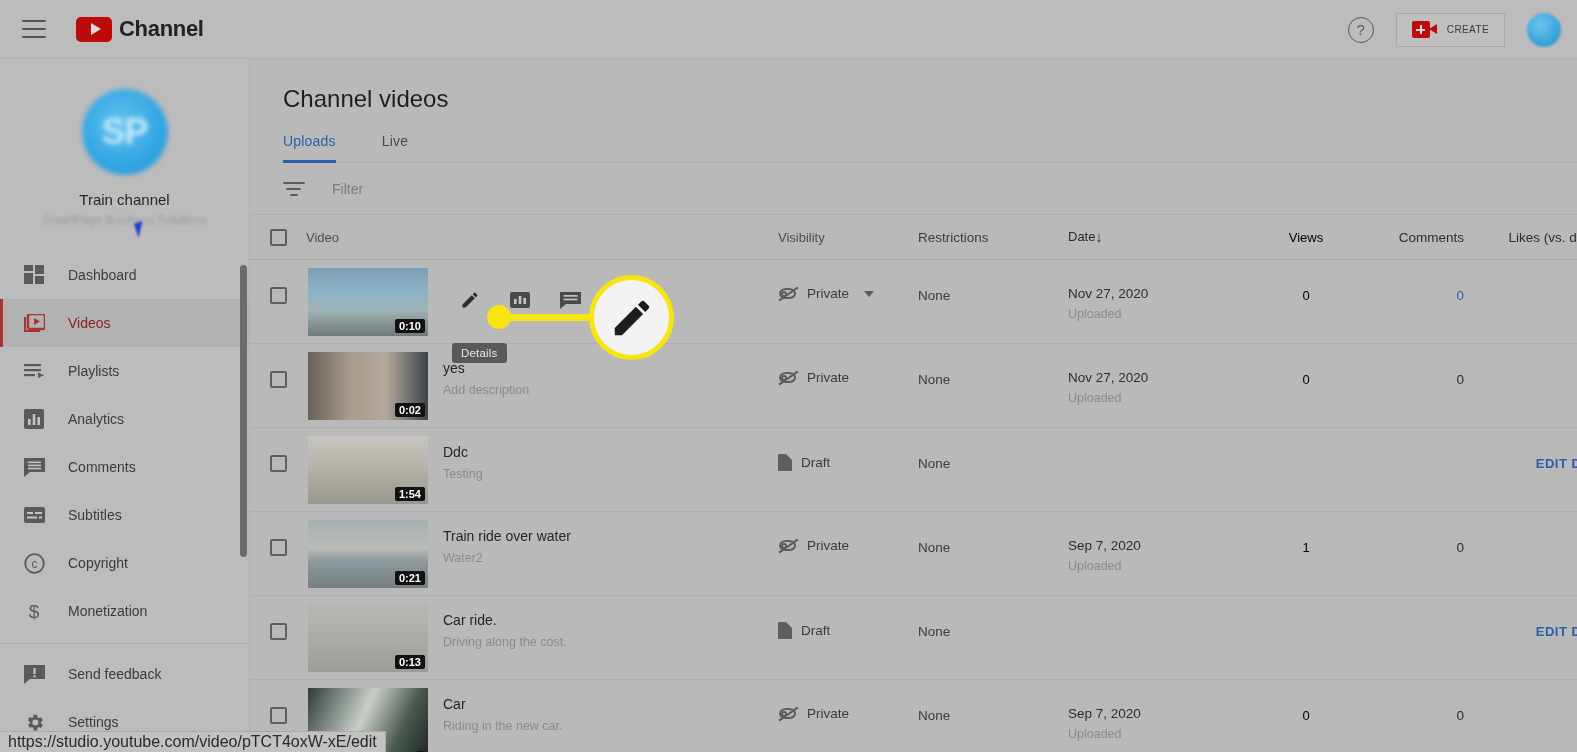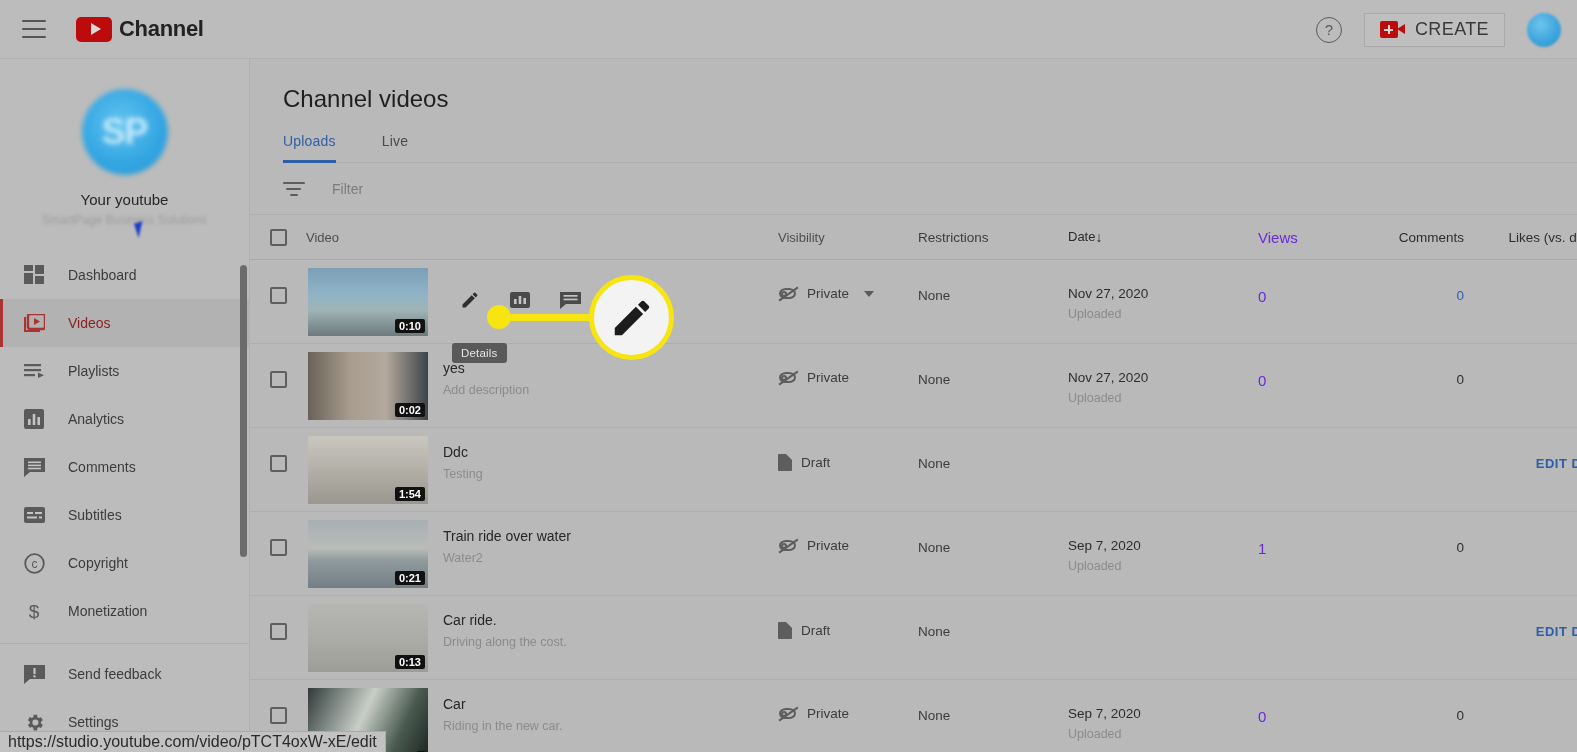--- a/index.html
+++ b/index.html
@@ -46,21 +46,21 @@
   .help-icon { width: 26px; height: 26px; border: 1.8px solid #5b5b5b; border-radius: 50%; display:flex; align-items:center;justify-content:center; font-size: 15px; color:#5b5b5b; cursor:pointer;}
   .create-btn {
     height: 34px; display: flex; align-items: center; gap: 10px;
     padding: 0 15px; border: 1px solid #a9a9a9; background: #bfbfbf; cursor: pointer;
   }
   .cam-icon { width: 25px; height: 17px; position: relative; }
   .cam-icon .body { position:absolute; left:0; top:0; width: 18px; height: 17px; background: #bd0b0b; border-radius: 2px; display:flex;align-items:center;justify-content:center;}
   .cam-icon .body::before{content:"";position:absolute;width:9px;height:2px;background:#d9d9d9;}
   .cam-icon .body::after{content:"";position:absolute;width:2px;height:9px;background:#d9d9d9;}
   .cam-icon .lens { position:absolute; right:0; top:3px; width:0;height:0;border-right:8px solid #bd0b0b;border-top:5px solid transparent;border-bottom:5px solid transparent;}
-  .create-label { font-size: 18px; font-weight: 500; color: #3a3a3a; letter-spacing: .4px; }
+  .create-label { font-size: 10px; font-weight: 500; color: #3a3a3a; letter-spacing: .4px; }
   .avatar-top { width: 34px; height: 34px; border-radius: 50%; background: radial-gradient(circle at 40% 35%, #6fc4ee 0%, #3ea6dd 55%, #2d8fc4 100%); filter: blur(1.2px); cursor:pointer;}
 
   
   .sidebar {
     position: absolute; left: 0; top: 59px; width: 250px; height: 693px;
     background: #bcbcbc; border-right: 1px solid #b0b0b0;
     overflow: hidden;
   }
   .channel-block { padding-top: 30px; display:flex; flex-direction:column; align-items:center; }
   .ch-avatar {
@@ -122,21 +122,21 @@
   .vtitle { font-size: 14px; color: #262626; }
   .vdesc { font-size: 12.5px; color: #8b8b8b; margin-top: 7px; }
   .c-vis { width: 140px; flex:0 0 auto; display:flex; align-items:center; gap:9px; padding-top: 26px; }
   .thead .c-vis { padding-top: 0; }
   .c-restrict { width: 150px; flex:0 0 auto; padding-top: 28px; font-size: 13.5px; color:#3c3c3c;}
   .thead .c-restrict { padding-top: 0; }
   .c-date { width: 190px; flex:0 0 auto; padding-top: 26px; }
   .thead .c-date { padding-top:0; display:flex; align-items:flex-start; gap:0; color:#2b2b2b;}
   .date-main { font-size: 13.5px; color:#2d2d2d; }
   .date-sub { font-size: 12.5px; color:#8b8b8b; margin-top:6px; }
-  .c-views { width: 96px; flex:0 0 auto; text-align:left; padding-top: 28px; font-size:15px; color:#6d28d9;}
+  .c-views { width: 96px; flex:0 0 auto; text-align:center; padding-top: 28px; font-size:13px; color:#000000;}
   .thead .c-views { padding-top:0; }
   .c-comments { width: 110px; flex:0 0 auto; text-align:right; padding-top: 28px; font-size:13.5px; color:#2d2d2d;}
   .thead .c-comments { padding-top:0; }
   .c-likes { width: 160px; flex:0 0 auto; text-align:right; padding-top: 28px; font-size:13.5px; color:#2d2d2d; padding-right: 6px;}
   .thead .c-likes { padding-top:0; }
   .link-blue { color: #2f5ea8; }
   .edit-draft { color:#2f5ea8; font-size: 13px; font-weight: 600; letter-spacing:.5px; cursor:pointer;}
   .vis-label { font-size: 13.5px; color:#3c3c3c; }
   .caret { width:0;height:0;border-left:5px solid transparent;border-right:5px solid transparent;border-top:6px solid #5a5a5a; margin-left: 6px; cursor:pointer;}
   .sort-arrow { font-size: 14px; color:#2b2b2b; }
@@ -213,21 +213,21 @@
       </div>
       <div class="avatar-top"></div>
     </div>
   </div>
 
   <div class="sidebar">
     <div class="channel-block">
       <div class="ch-avatar">
         <div class="sp">SP</div>
       </div>
-      <div class="ch-name">Your youtube</div>
+      <div class="ch-name">Train channel</div>
       <div class="ch-sub">SmartPage Business Solutions</div>
     </div>
     <div class="ch-cursor"></div>
 
     <div class="navlist">
 
       <div class="navitem">
         <div class="navicon">
           <svg width="20" height="20" viewBox="0 0 20 20">
               <rect x="0" y="0" width="9" height="6" fill="#5a5a5a"></rect>

